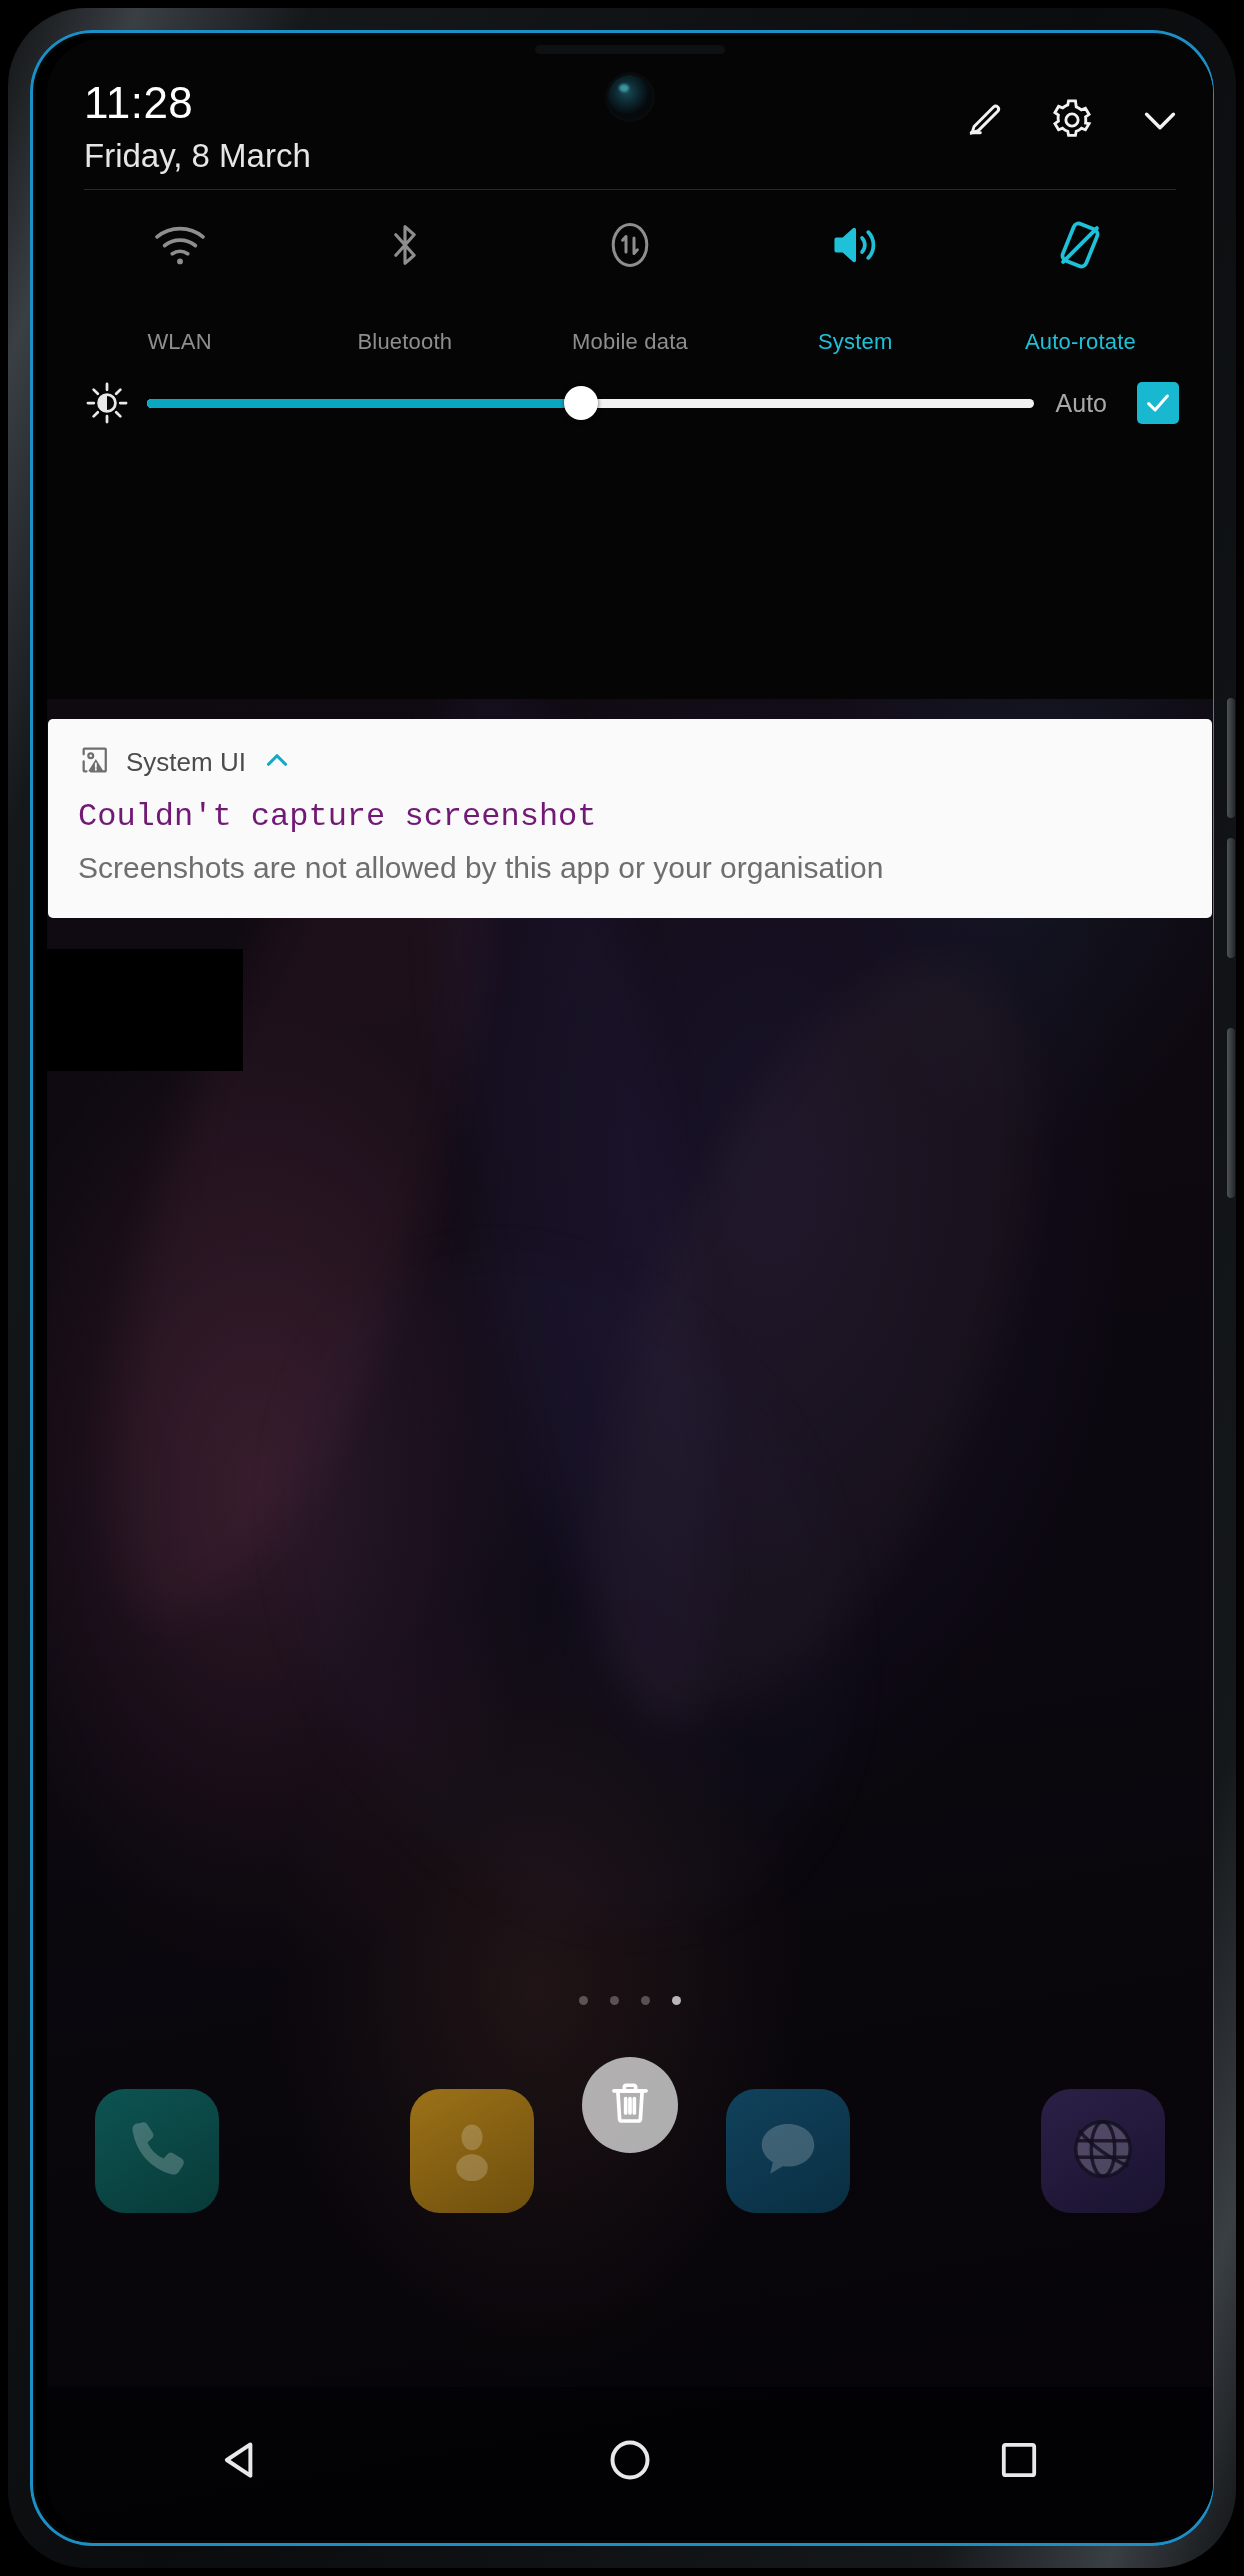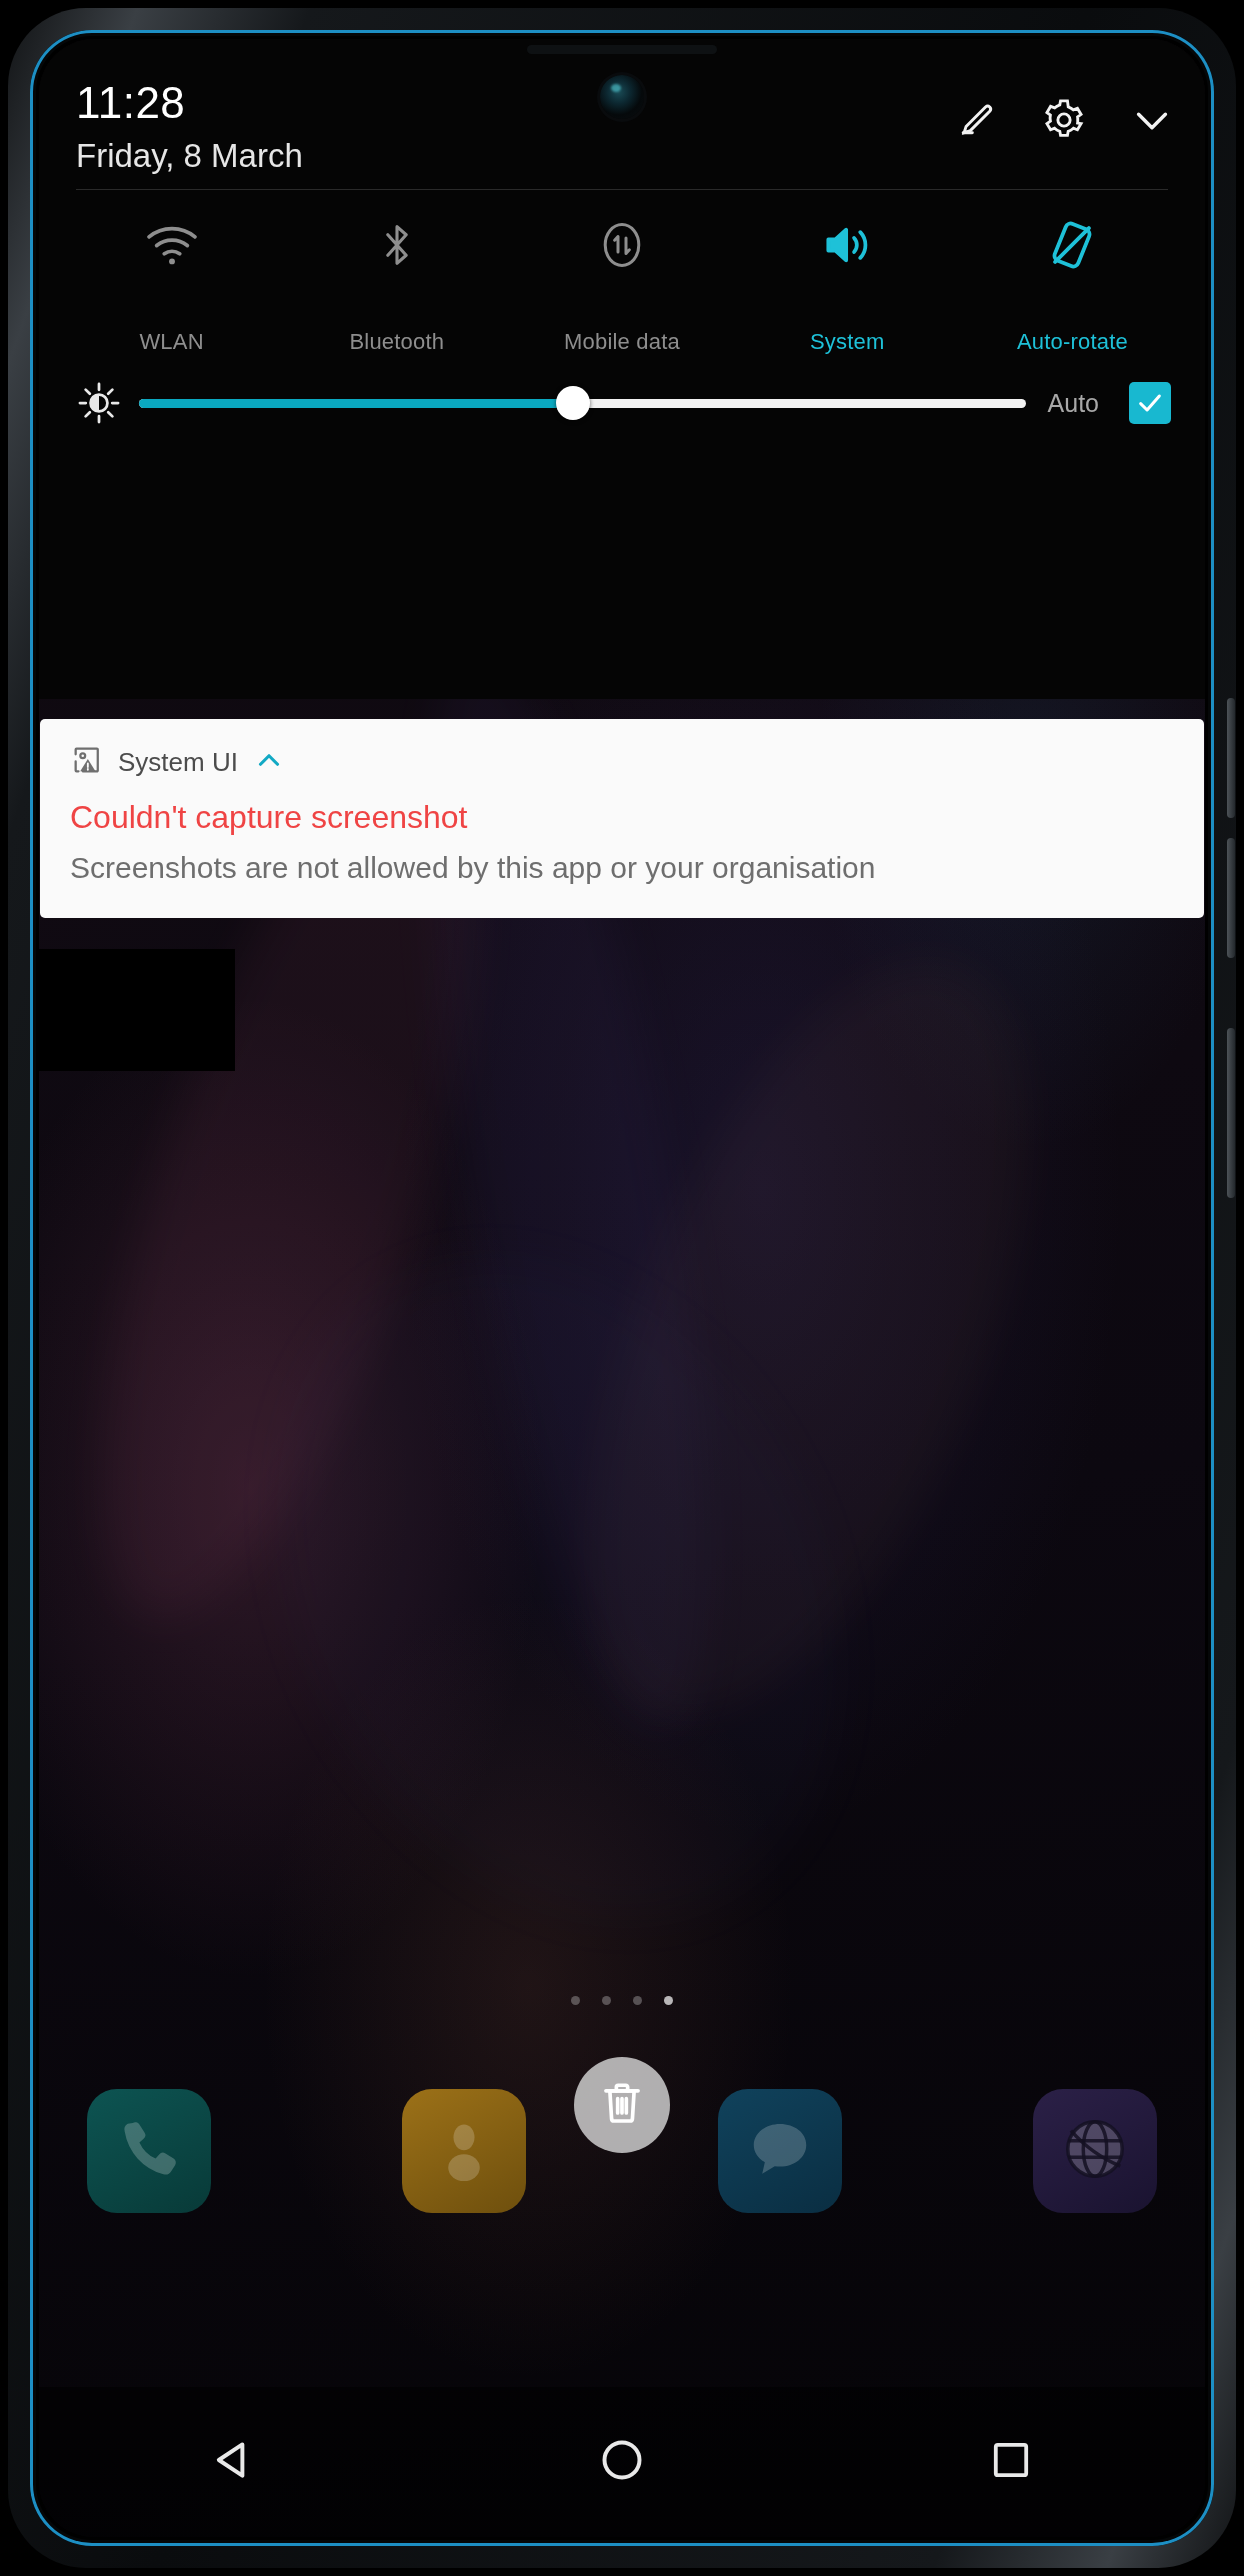--- a/index.html
+++ b/index.html
@@ -23,21 +23,21 @@
     position: absolute;
     left: 22px; top: 22px;
     width: 1184px; height: 2516px;
     border-radius: 62px;
     background: #000;
     box-shadow: inset 0 0 0 3px #1d8fc4, inset 0 0 0 6px #050708;
     overflow: hidden;
   }
   #screen {
     position: absolute;
-    left: 9px; top: 9px;
+    left: 17px; top: 9px;
     width: 1166px; height: 2498px;
     border-radius: 55px;
     background: #000;
     overflow: hidden;
   }
 
   
   .side-btn {
     position: absolute;
     right: 1px;
@@ -230,24 +230,25 @@
     display: flex;
     align-items: center;
     gap: 14px;
     margin-bottom: 16px;
   }
   #notif-app-name {
     color: #4c4c4c;
     font-size: 26px;
   }
   #notif-title {
-    color: #ef4444;
+    color: #701a75;
     font-size: 32px;
     line-height: 1.28;
     margin-bottom: 10px;
+    font-family: Liberation Mono, monospace;
   }
   #notif-body {
     color: #6e6e6e;
     font-size: 30px;
     line-height: 1.32;
   }
 
   
   #dark-block {
     position: absolute;

